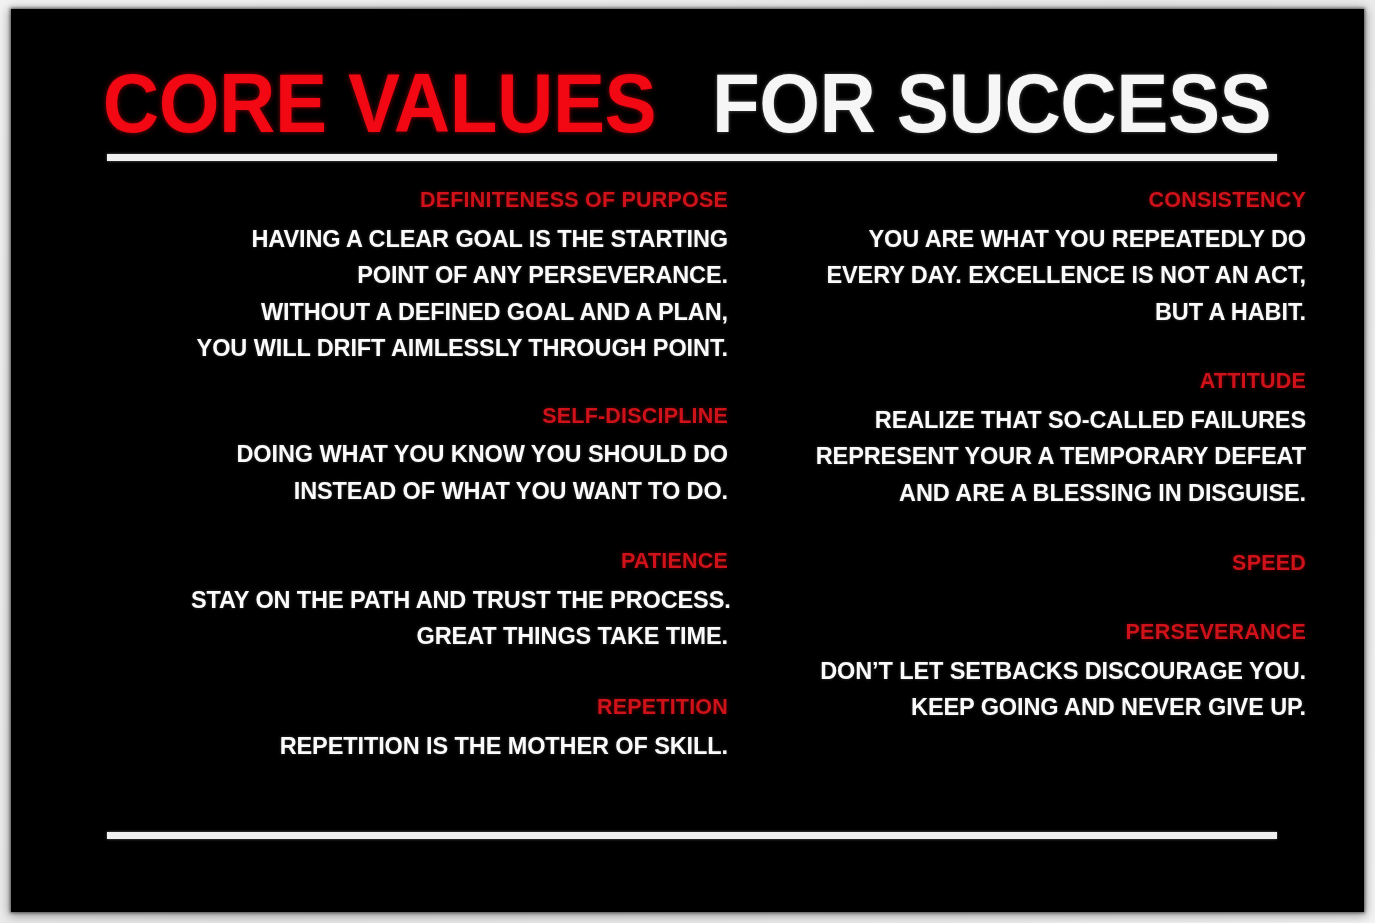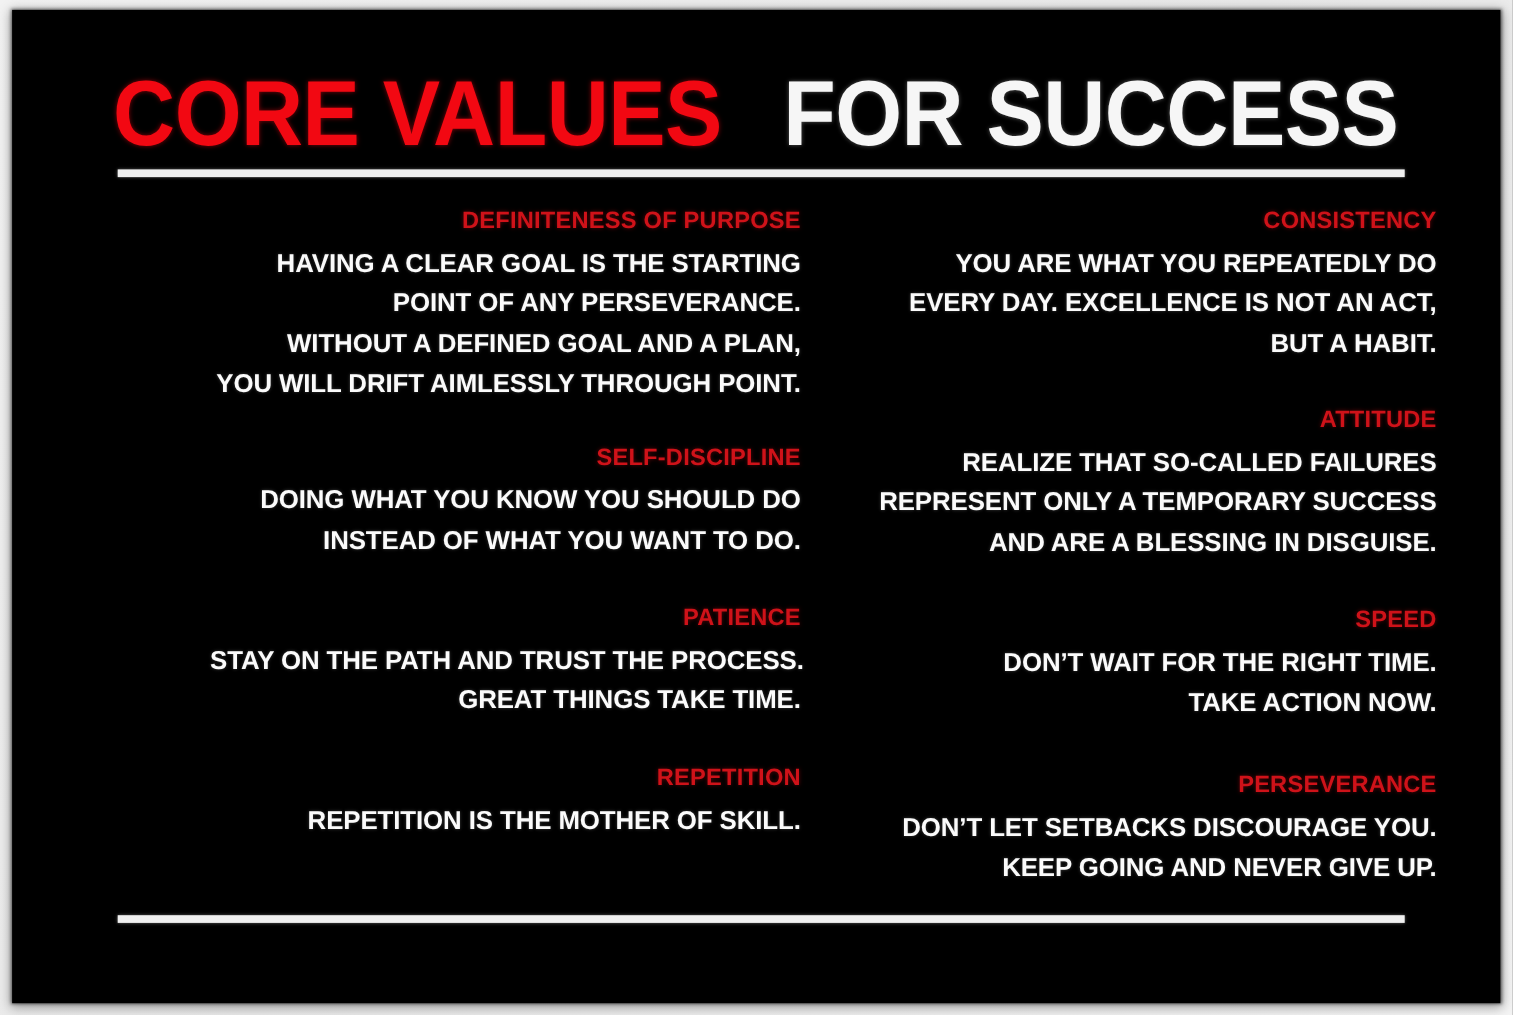--- a/index.html
+++ b/index.html
@@ -195,31 +195,27 @@
             <div class="body-line">YOU ARE WHAT YOU REPEATEDLY DO</div>
             <div class="body-line">EVERY DAY. EXCELLENCE IS NOT AN ACT,</div>
             <div class="body-line">BUT A HABIT.</div>
           </div>
         </div>
 
         <div class="section indent-5">
           <div class="section-heading">ATTITUDE</div>
           <div class="section-body">
             <div class="body-line">REALIZE THAT SO-CALLED FAILURES</div>
-            <div class="body-line">REPRESENT ONLY A TEMPORARY SUCCESS</div>
+            <div class="body-line">REPRESENT YOUR A TEMPORARY DEFEAT</div>
             <div class="body-line">AND ARE A BLESSING IN DISGUISE.</div>
           </div>
         </div>
 
         <div class="section">
           <div class="section-heading">SPEED</div>
-          <div class="section-body">
-            <div class="body-line">DON’T WAIT FOR THE RIGHT TIME.</div>
-            <div class="body-line">TAKE ACTION NOW.</div>
-          </div>
         </div>
 
         <div class="section">
           <div class="section-heading">PERSEVERANCE</div>
           <div class="section-body">
             <div class="body-line">DON’T LET SETBACKS DISCOURAGE YOU.</div>
             <div class="body-line">KEEP GOING AND NEVER GIVE UP.</div>
           </div>
         </div>
 

